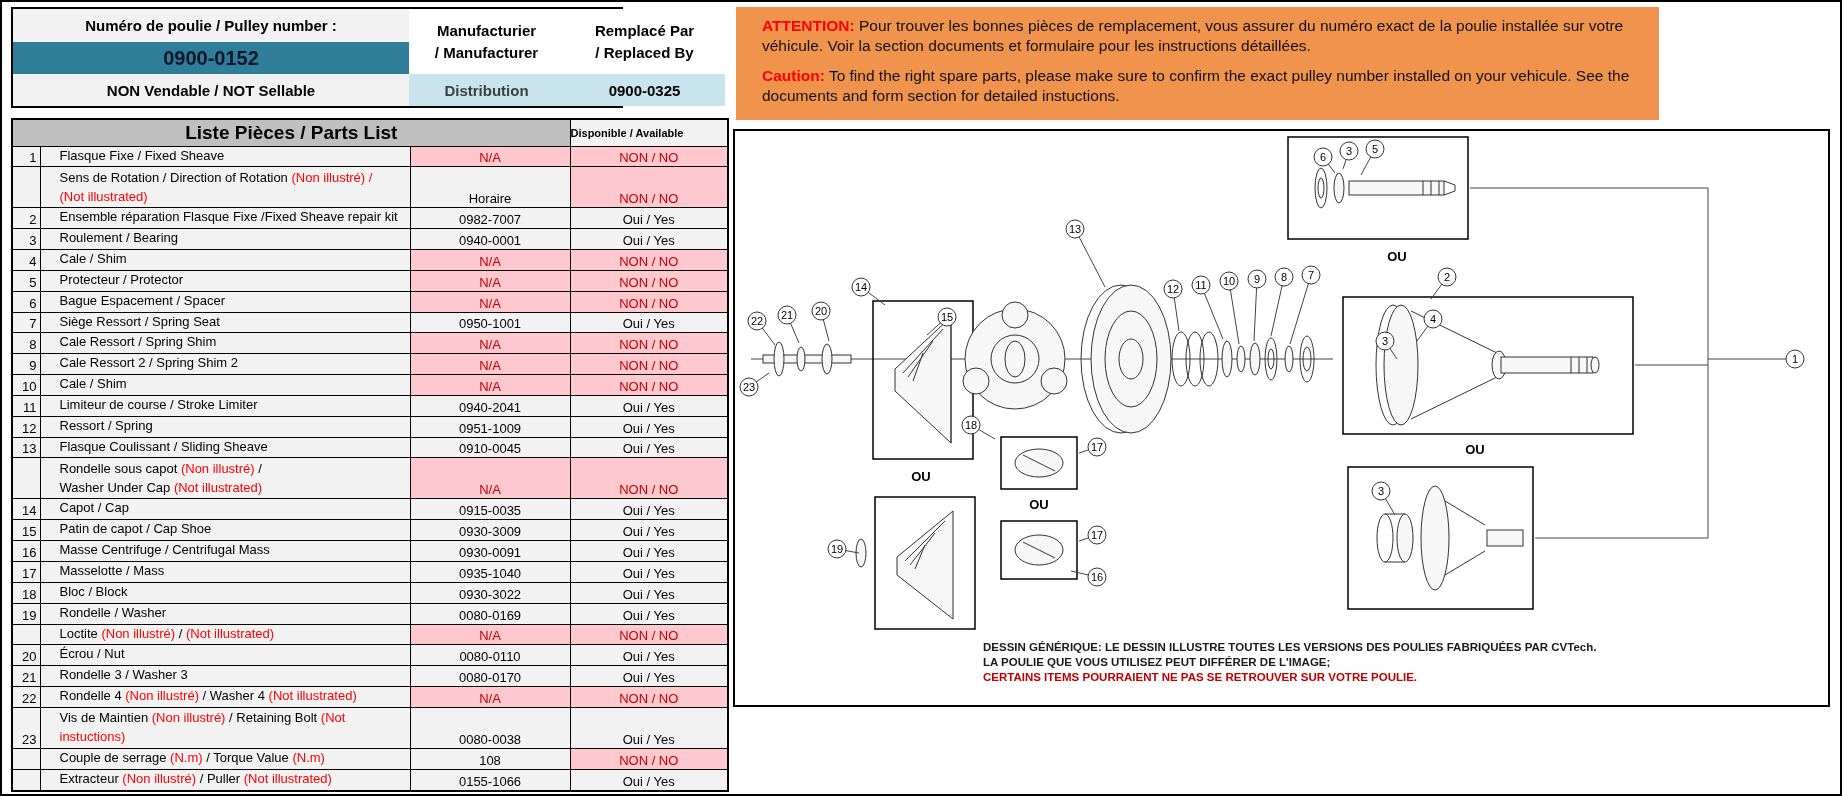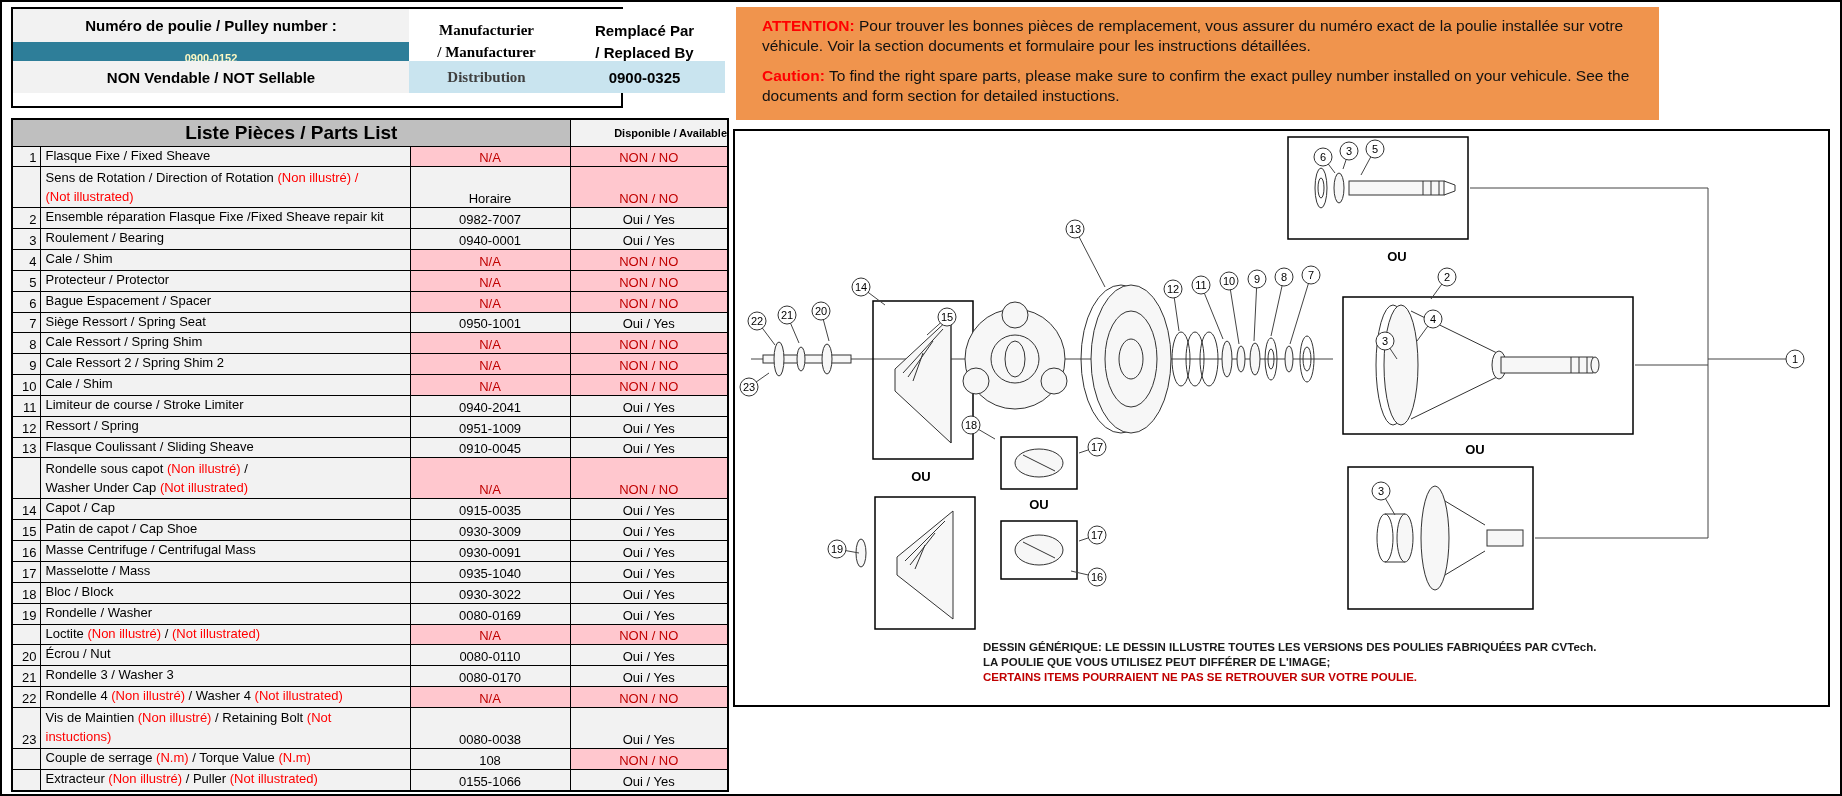--- a/index.html
+++ b/index.html
@@ -10,43 +10,43 @@
   body{font-family:"Liberation Sans",sans-serif; background:#fff;}
   .page{position:relative; width:1842px; height:796px; background:#fff;
         border:2px solid #000; overflow:hidden;}
 
   
   .hdr{position:absolute; left:9px; top:5px; width:612px; height:101px;
        border:2px solid #000; background:#fff;}
   .hc{position:absolute; display:flex; align-items:center; justify-content:center;
       font-weight:bold; font-size:15px; color:#000; text-align:center;}
   .hc.c1{left:0; width:396px;}
-  .hc.c2{left:396px; width:155px;font-family:Liberation Serif, serif;}
+  .hc.c2{left:396px; width:155px;}
   .hc.c3{left:551px; width:161px;}
   .hc.r1{top:0; height:33px; background:var(--rowbg);}
   .hc.r2{top:33px; height:32px;}
-  .hc.r3{top:52px; height:32px; background:var(--rowbg);}
+  .hc.r3{top:65px; height:32px; background:var(--rowbg);}
   .hc.r12{top:0; height:65px; flex-direction:column; background:#fff; line-height:1.45;}
-  .hc.teal{background:var(--teal); color:#fef9c3; font-size:11px;}
+  .hc.teal{background:var(--teal); color:#0f172a; font-size:20px;}
   .hc.blue{background:var(--lblue);}
   .hc.distr{color:#3f3f3f;}
 
   
   table.parts{position:absolute; left:9px; top:116px; width:716px;
       border-collapse:collapse; table-layout:fixed; background:var(--rowbg);}
   table.parts col.cnum{width:28px;} table.parts col.cdesc{width:370px;}
   table.parts col.cmfr{width:160px;} table.parts col.cav{width:158px;}
   table.parts td, table.parts th{border:1px solid #000; overflow:hidden;}
   table.parts{border:2px solid #000;}
   th.title{background:var(--grayhdr); font-size:19px; font-weight:bold; height:27px; text-align:center;margin-top:8px;}
-  th.avh{background:var(--rowbg); font-size:11px; font-weight:bold; text-align:right;}
+  th.avh{background:var(--rowbg); font-size:11px; font-weight:bold; text-align:left;}
   tr.sgl{height:20px;} tr.dbl{height:41px;}
   td{vertical-align:bottom; font-size:13px; padding-bottom:1px;}
   td.num{text-align:right; padding-right:3px; background:var(--rowbg);}
-  td.desc{padding-left:5px; white-space:nowrap; background:var(--rowbg); line-height:1.45;}
+  td.desc{padding-left:19px; white-space:nowrap; background:var(--rowbg); line-height:1.45;}
   td.val{text-align:center; background:var(--rowbg);}
   td.na{background:var(--pink); color:var(--rdark);}
   span.rd{color:var(--red);}
 
   
   .attn{position:absolute; left:734px; top:5px; width:923px; height:113px;
         background:var(--orange); padding:9px 26px; font-size:15.5px; color:#111;
         line-height:1.32;}
   .attn p + p{margin-top:9px;}
   .attn .rl{color:var(--red); font-weight:bold;}

